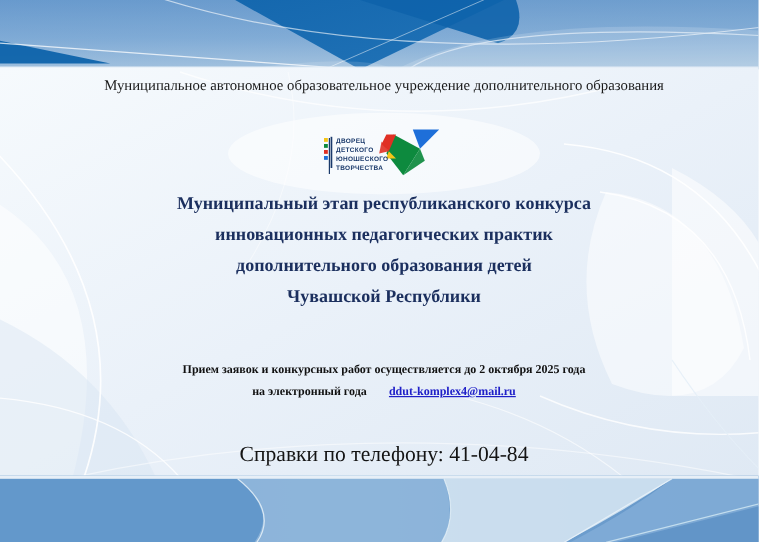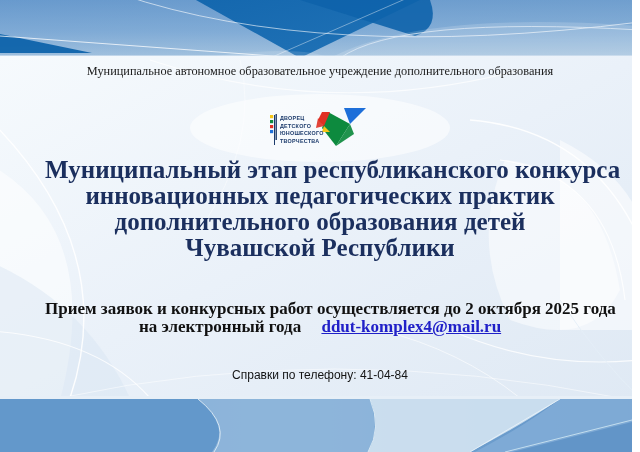--- a/index.html
+++ b/index.html
@@ -100,56 +100,56 @@
 
   
   .main-title {
     position: absolute;
     left: 45px;
     top: 157px;
     width: 550px;
     text-align: center;
     font-family: "Liberation Serif", serif;
     font-weight: bold;
-    font-size: 25px;
+    font-size: 15px;
     line-height: 26px;
     color: #1b2f5e;
   }
   .main-title .line { display: block; white-space: nowrap; }
 
   
   .submission {
     position: absolute;
     left: 45px;
     top: 300px;
     width: 550px;
     text-align: center;
     font-family: "Liberation Serif", serif;
     font-weight: bold;
-    font-size: 17px;
+    font-size: 10px;
     line-height: 18px;
     color: #111111;
   }
   .submission .line { display: block; white-space: nowrap; }
   .email-link {
     color: #2020c8;
     text-decoration: underline;
     font-weight: bold;
     margin-left: 16px;
   }
 
   
   .phone {
     position: absolute;
     left: 45px;
     top: 368px;
     width: 550px;
     text-align: center;
-    font-family: Liberation Sans, sans-serif;
-    font-size: 12px;
+    font-family: Liberation Serif, serif;
+    font-size: 18px;
     color: #141414;
     white-space: nowrap;
   }
 </style>
 </head>
 <body>
 
 <div class="slide">
 
   <div class="top-band">

